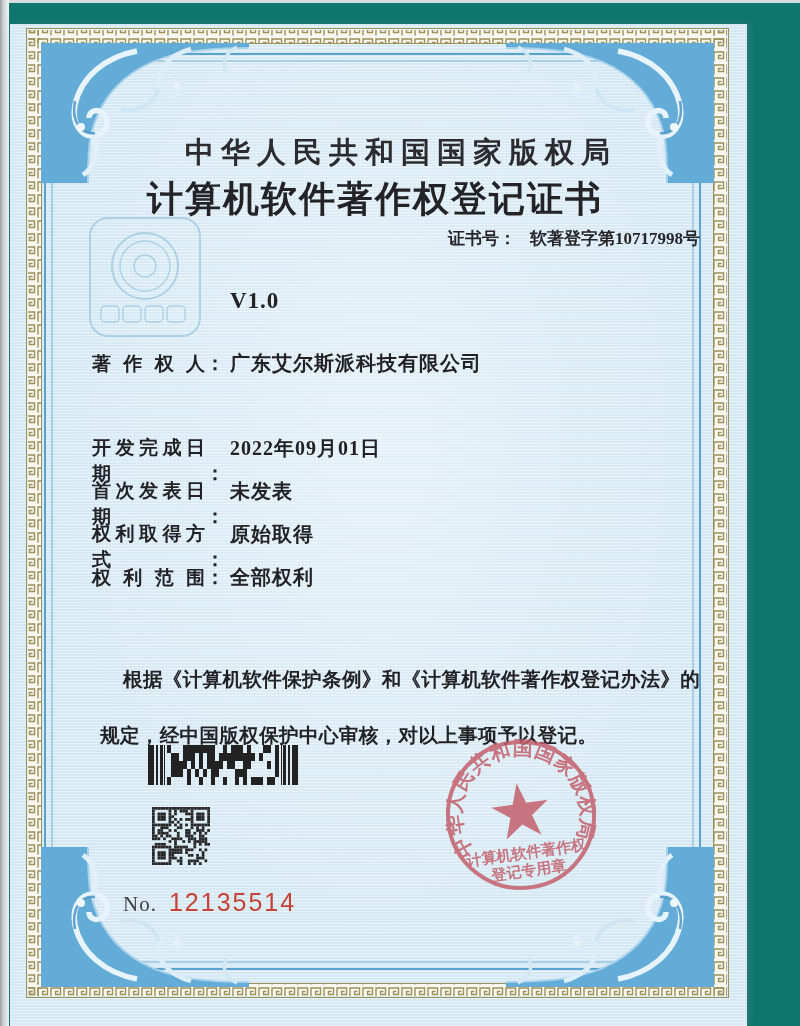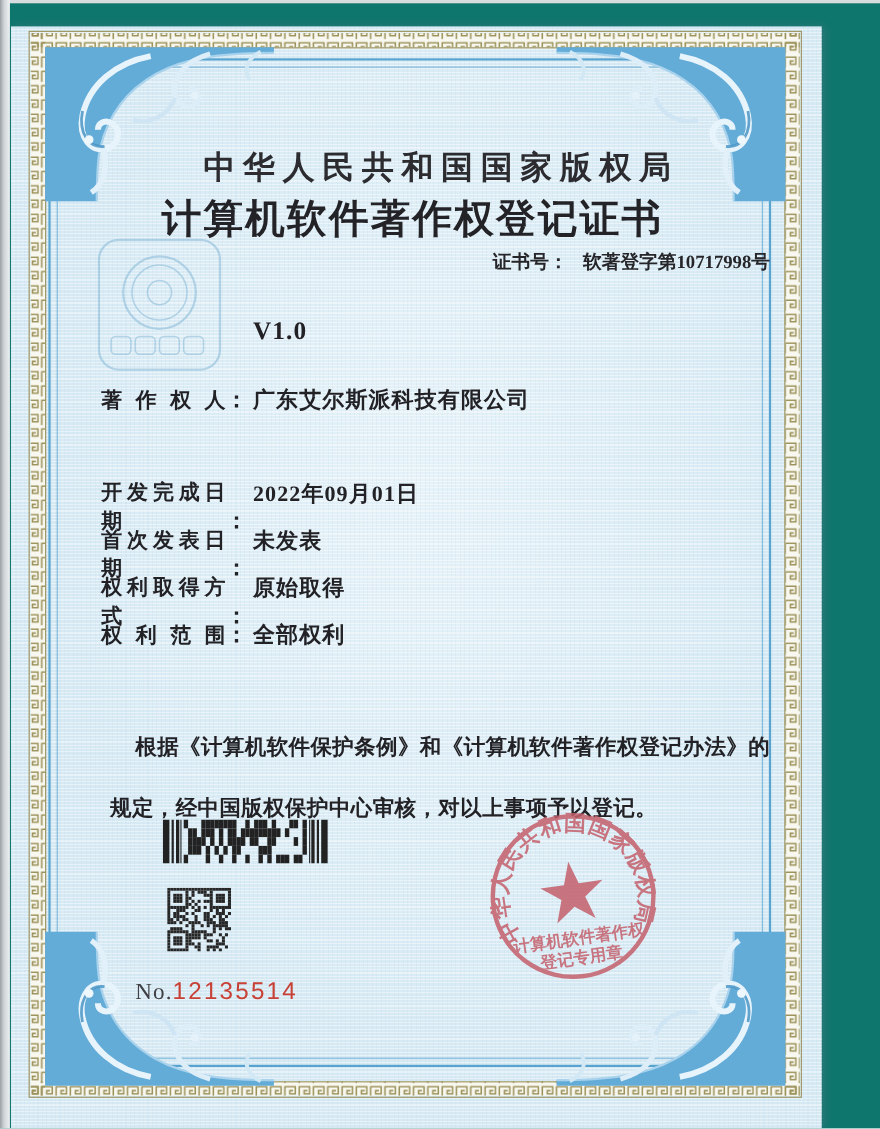--- a/index.html
+++ b/index.html
@@ -26,22 +26,22 @@
   .frow{position:absolute;left:82px;font-size:20px;color:#222226;}
   .flabel{display:inline-block;font-family:"Liberation Sans","DejaVu Sans",sans-serif;font-weight:bold;}
   .jl{display:inline-block;width:113px;font-size:19px;text-align:justify;text-align-last:justify;vertical-align:bottom;}
   .colon{font-weight:bold;}
   .fvalue{position:absolute;left:138px;top:0;font-weight:bold;letter-spacing:1px;white-space:nowrap;
     font-family:"Liberation Serif","DejaVu Serif",serif;}
   .vline2{position:absolute;left:220px;font-size:23px;font-weight:bold;color:#222226;letter-spacing:1px;}
   .statement{position:absolute;left:90px;top:628px;width:608px;font-size:19.5px;font-weight:bold;
     color:#222226;line-height:56px;text-indent:23px;letter-spacing:.4px;white-space:normal;}
   .serial{left:113px;top:864px;font-size:21px;color:#3f3f45;letter-spacing:1px;}
-  .serial .num{font-family:"Liberation Sans","DejaVu Sans",sans-serif;color:#c84136;font-size:22px;
-    letter-spacing:2px;margin-left:0;font-weight:500;text-align:center;}
+  .serial .num{font-family:"Liberation Sans","DejaVu Sans",sans-serif;color:#c84136;font-size:25px;
+    letter-spacing:2px;margin-left:12px;font-weight:500;text-align:center;}
   .issue-date{left:443px;top:864px;font-size:22px;font-weight:bold;color:#1c1c1f;letter-spacing:1px;}
   
   .barcode{position:absolute;left:138px;top:721px;}
   .qrcode{position:absolute;left:142px;top:783px;}
   .stamp{position:absolute;left:423px;top:703px;opacity:.85;}
   .emboss{position:absolute;left:78px;top:192px;opacity:.5;}
 </style>
 </head>
 <body>
 

